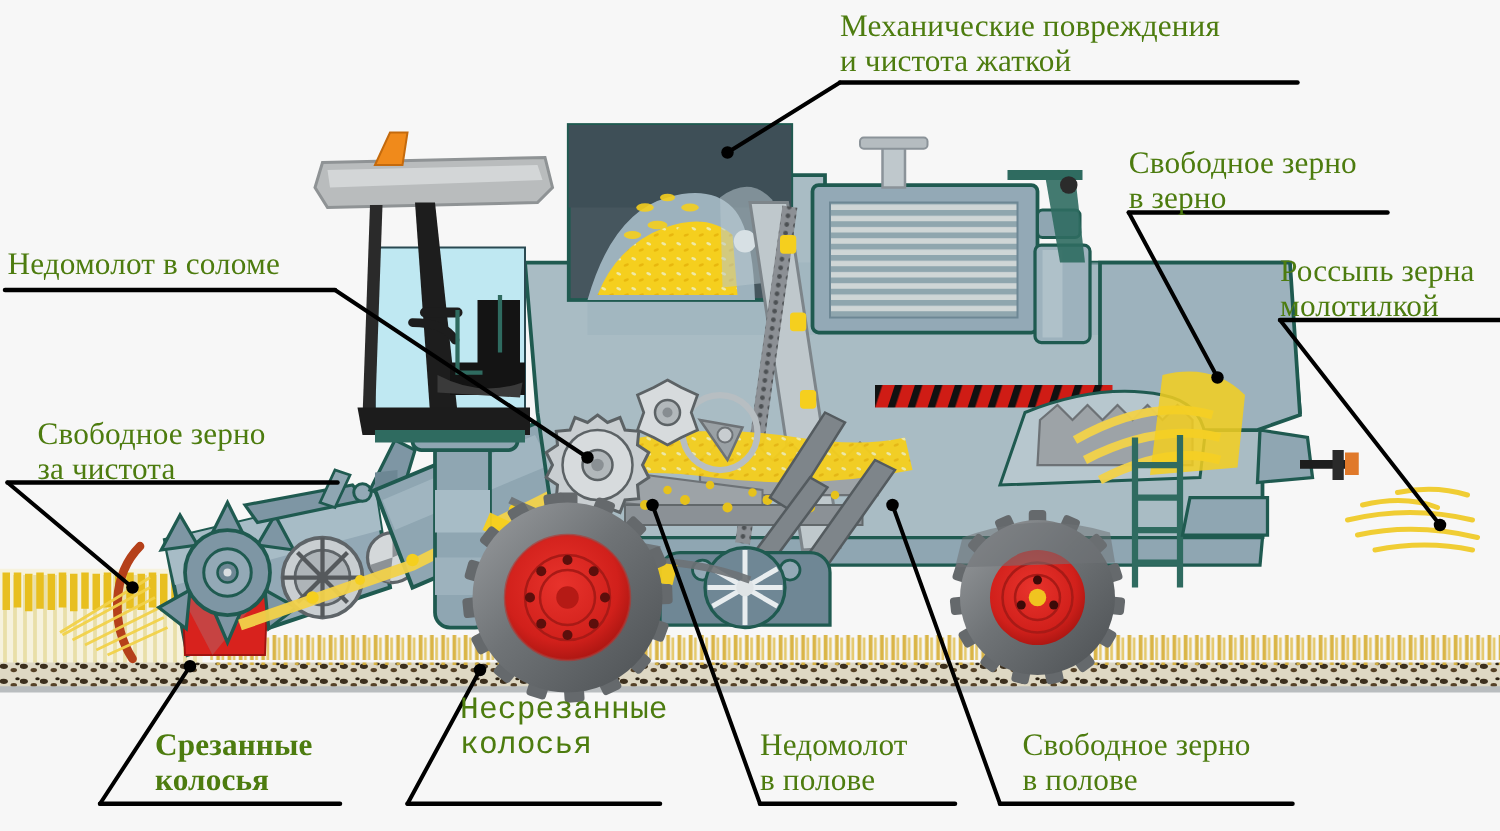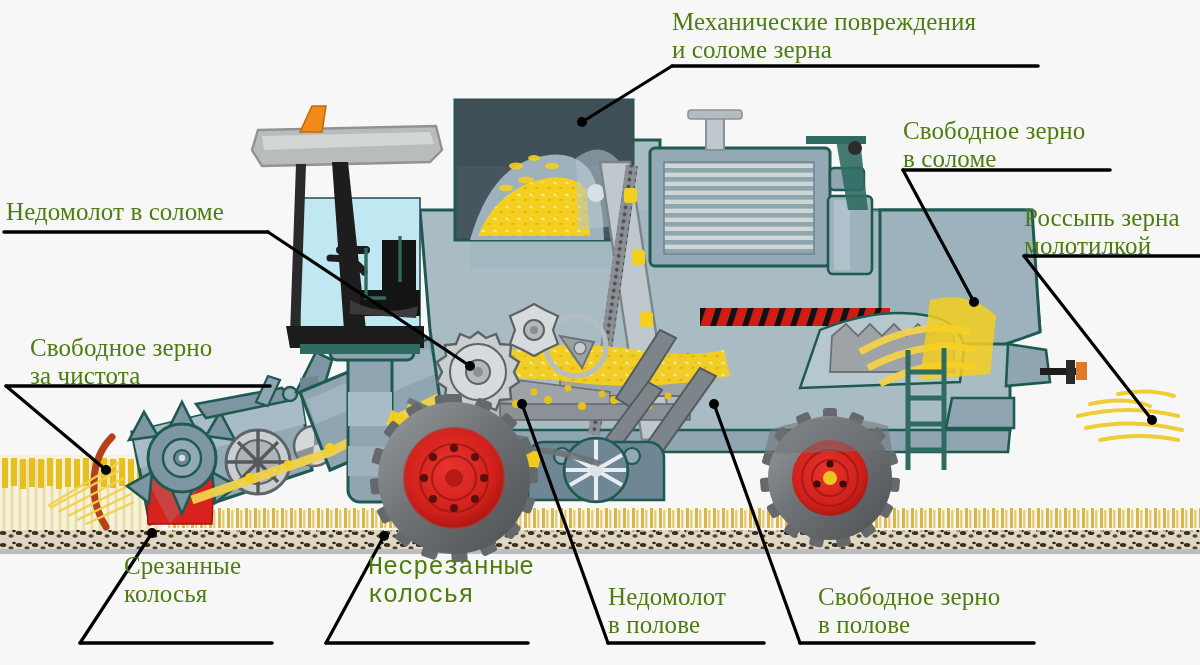--- a/index.html
+++ b/index.html
@@ -441,23 +441,23 @@
         <circle cx="1152" cy="420" r="5"></circle>
         <circle cx="470" cy="366" r="5"></circle>
         <circle cx="106" cy="470" r="5"></circle>
         <circle cx="152" cy="533" r="5"></circle>
         <circle cx="384" cy="536" r="5"></circle>
         <circle cx="522" cy="404" r="5"></circle>
         <circle cx="714" cy="404" r="5"></circle>
       </g>
   </svg>
 
-  <div class="lbl" style="left: 672px; top: 8px;"><span>Механические повреждения</span><br><span>и соломе зерна</span></div>
-  <div class="lbl" style="left: 903px; top: 117px;"><span>Свободное зерно</span><br><span>в соломе</span></div>
+  <div class="lbl" style="left: 672px; top: 8px;"><span>Механические повреждения</span><br><span>и чистота жаткой</span></div>
+  <div class="lbl" style="left: 903px; top: 117px;"><span>Свободное зерно</span><br><span>в зерно</span></div>
   <div class="lbl" style="left: 6px; top: 198px;"><span>Недомолот в соломе</span></div>
   <div class="lbl" style="left: 1024px; top: 204px;"><span>Россыпь зерна</span><br><span>молотилкой</span></div>
   <div class="lbl" style="left: 30px; top: 334px;"><span>Свободное зерно</span><br><span>за чистота</span></div>
-  <div class="lbl" style="left: 124px; top: 552px;"><span>Срезанные</span><br><span>колосья</span></div>
+  <div class="lbl" style="left: 124px; top: 583px; font-weight: bold;"><span>Срезанные</span><br><span>колосья</span></div>
   <div class="lbl" style="left: 368px; top: 554px; font-family: Liberation Mono, monospace;"><span>Несрезанные</span><br><span>колосья</span></div>
   <div class="lbl" style="left: 608px; top: 583px;"><span>Недомолот</span><br><span>в полове</span></div>
   <div class="lbl" style="left: 818px; top: 583px;"><span>Свободное зерно</span><br><span>в полове</span></div>
 
 </div>
 
 </body></html>

